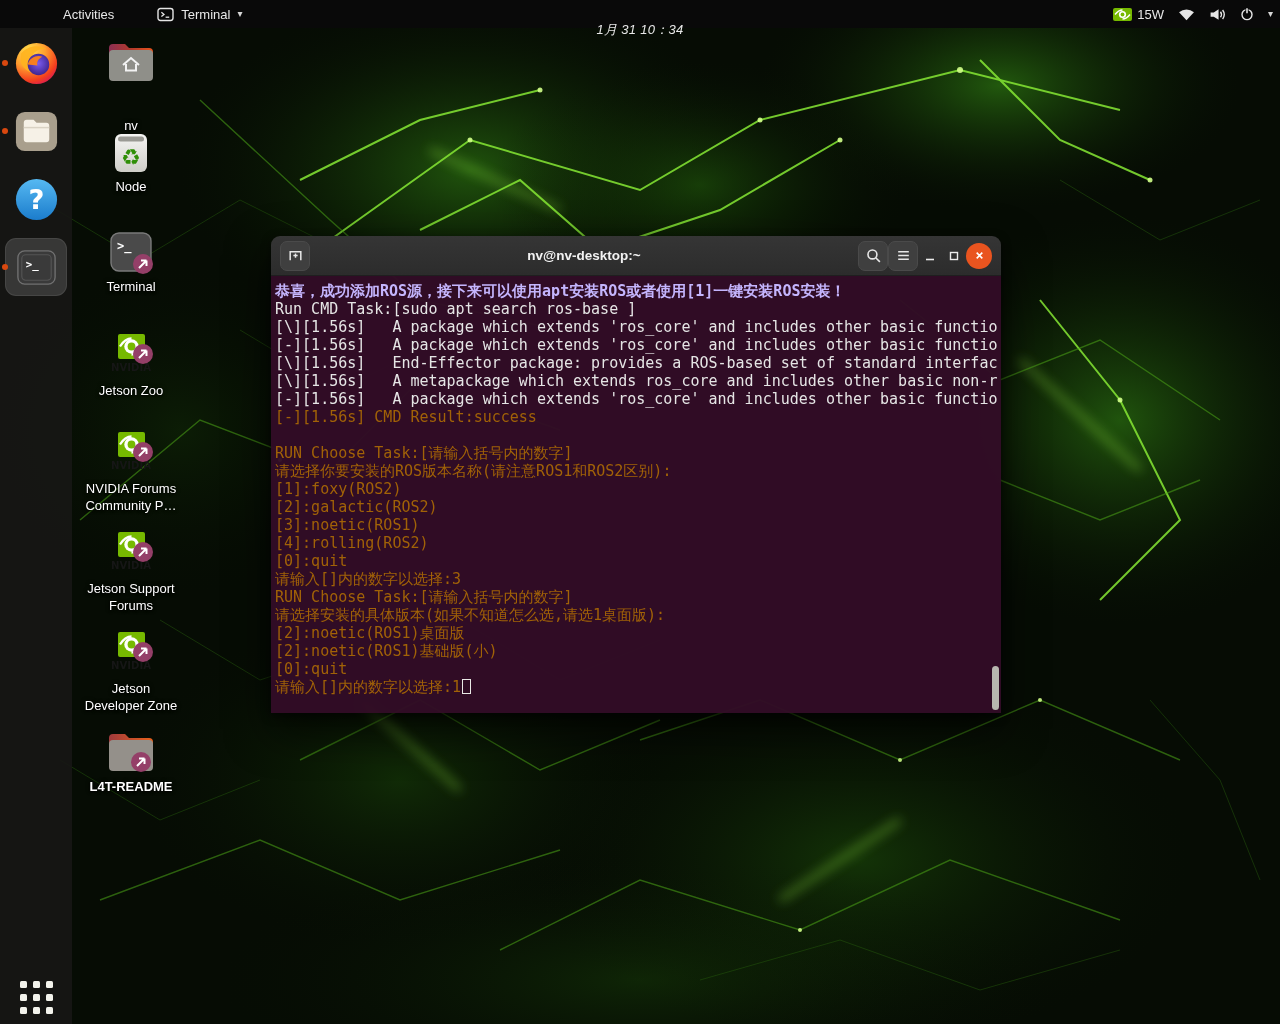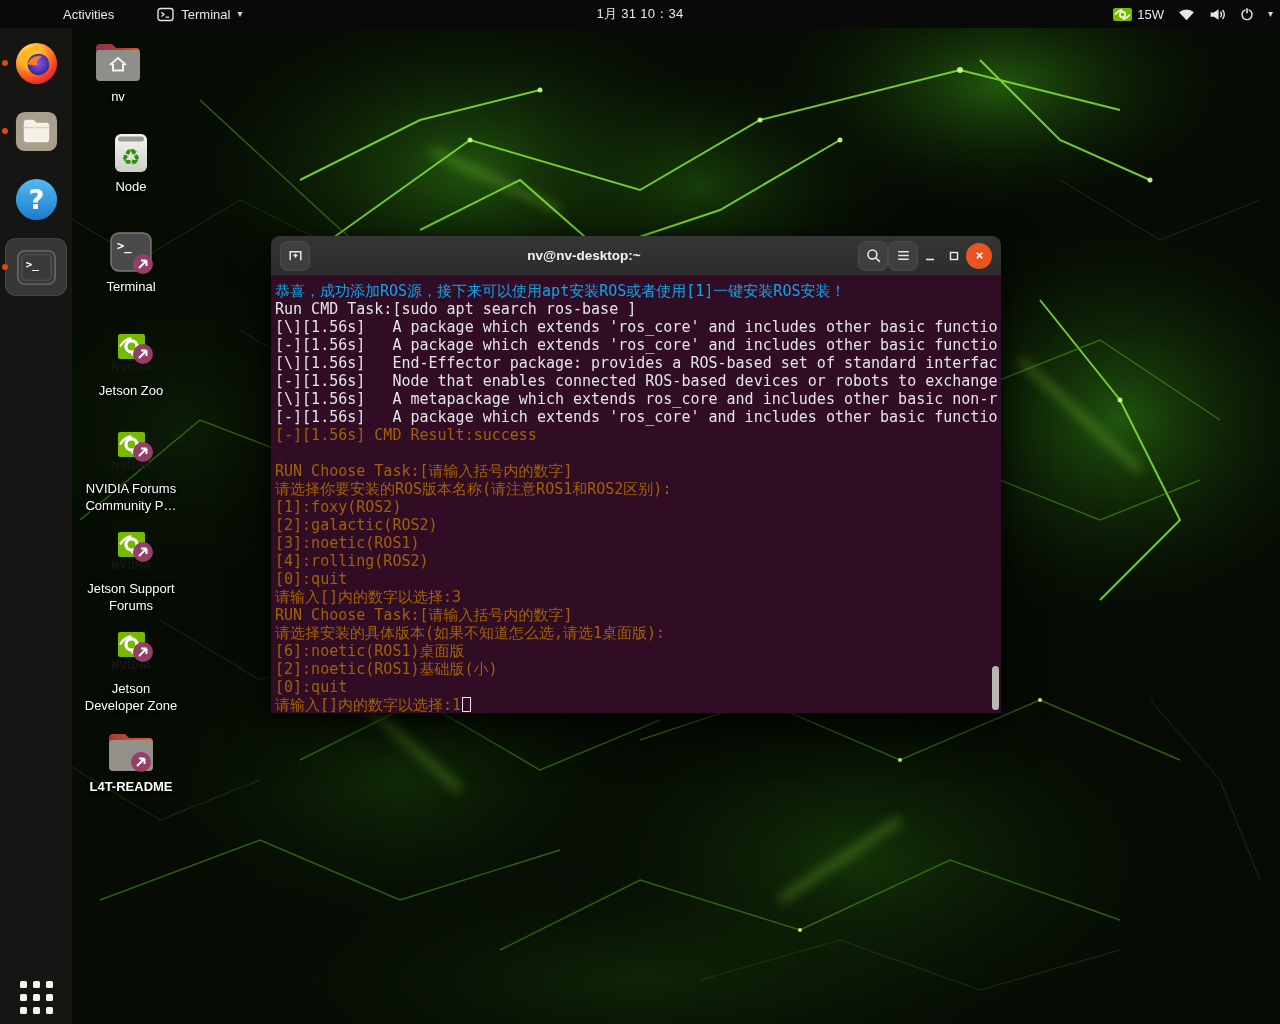--- a/index.html
+++ b/index.html
@@ -10,21 +10,21 @@
   .wallpaper{position:absolute;inset:0;z-index:0;}
   .wallpaper svg{display:block;}
 
   
   .top-bar{position:absolute;top:0;left:0;right:0;height:28px;background:rgba(9,9,9,.985);
            z-index:60;display:flex;align-items:center;color:#e8e8e8;font-size:13px;}
   .activities{height:100%;display:flex;align-items:center;padding:2px 15px;cursor:default;margin-left:48px;}
   .app-menu{display:flex;align-items:center;gap:7px;margin-left:22px;height:100%;padding:0 6px;}
   .app-menu .mini-ic svg{width:17px;height:15px;display:block;}
   .caret{font-size:10px;color:#d6d6d6;line-height:1;}
-  .clock{position:absolute;left:50%;transform:translateX(-50%);top:0;height:28px;display:flex;align-items:center;letter-spacing:.3px;}
+  .clock{position:absolute;left:50%;transform:translateX(-50%);top:16px;height:28px;display:flex;align-items:center;letter-spacing:.3px;font-style:italic;}
   .status{position:absolute;right:7px;top:0;height:28px;display:flex;align-items:center;gap:14px;}
   .power-group{display:flex;align-items:center;gap:5px;}
   .status svg{display:block;}
 
   
   .dock{position:absolute;left:0;top:28px;bottom:0;width:72px;background:rgba(23,23,21,.92);
         z-index:50;}
   .dock-items{display:flex;flex-direction:column;align-items:center;gap:10px;padding-top:6px;}
   .dock-item{position:relative;width:62px;height:58px;display:flex;align-items:center;justify-content:center;}
   .dock-item.active{background:rgba(255,255,255,.15);border-radius:11px;box-shadow:inset 0 0 0 1px rgba(255,255,255,.08);}
@@ -56,21 +56,21 @@
   .win-glyph svg{width:16px;height:16px;}
   .close-btn{width:26px;height:26px;border-radius:50%;background:#E9541F;border:none;
              display:flex;align-items:center;justify-content:center;padding:0;flex:0 0 auto;}
   .close-btn svg{width:15px;height:15px;}
 
   .term{position:absolute;top:40px;left:0;right:0;bottom:0;background:rgba(50,12,38,.965);
         padding:6px 4px 0 4px;box-sizing:border-box;overflow:hidden;
         font-family:"DejaVu Sans Mono","Liberation Mono","DejaVu Sans",monospace;font-size:15px;}
   .term-line{height:18px;line-height:18px;white-space:pre;}
   .c-green{color:#e5e5e5;}
-  .c-yellow{color:#0ea5e9;}
+  .c-yellow{color:#c4b5fd;font-weight:bold;}
   .c-white{color:#a16207;}
   .cursor{display:inline-block;width:9px;height:15px;border:1.5px solid #e9e9e6;box-sizing:border-box;
           vertical-align:-2px;margin-left:1px;}
   .scroll-thumb{position:absolute;right:2px;bottom:3px;width:7px;height:44px;border-radius:3.5px;background:#b7b7af;}
 </style>
 </head>
 <body>
 
 <div class="wallpaper">
   <svg width="1280" height="1024" viewBox="0 0 1280 1024">
@@ -140,21 +140,21 @@
         <circle cx="800" cy="930" r="2"></circle>
         <circle cx="540" cy="90" r="2.5"></circle>
       <circle cx="1150" cy="180" r="2.5"></circle>
         <circle cx="900" cy="760" r="2"></circle>
         <circle cx="280" cy="460" r="2"></circle>
     </g>
   </svg>
 </div>
 
 <div class="desktop-icons">
-    <div class="desk-item" style="top: 38px; left: 64px;">
+    <div class="desk-item" style="top: 38px; left: 77px; gap: 29px;">
       <span class="desk-icon">
         <svg viewBox="0 0 52 50">
           <defs>
             <linearGradient id="hf" x1="0" y1="0" x2="1" y2="0">
               <stop offset="0" stop-color="#8c2f52"></stop>
               <stop offset="0.5" stop-color="#b03a2c"></stop>
               <stop offset="1" stop-color="#e8541c"></stop>
             </linearGradient>
           </defs>
           <path d="M4 10 a4 4 0 0 1 4-4 h12 l4 4 h20 a4 4 0 0 1 4 4 v2 H4 z" fill="url(#hf)"></path>
@@ -332,36 +332,35 @@
           <path d="M5 5 L11 11 M11 5 L5 11" stroke="#fff" stroke-width="1.7"></path>
         </svg>
     </button>
   </div>
   <div class="term">
       <div class="term-line c-yellow">恭喜，成功添加ROS源，接下来可以使用apt安装ROS或者使用[1]一键安装ROS安装！</div>
       <div class="term-line c-green">Run CMD Task:[sudo apt search ros-base ]</div>
       <div class="term-line c-green">[\][1.56s]   A package which extends 'ros_core' and includes other basic functio</div>
       <div class="term-line c-green">[-][1.56s]   A package which extends 'ros_core' and includes other basic functio</div>
       <div class="term-line c-green">[\][1.56s]   End-Effector package: provides a ROS-based set of standard interfac</div>
-      <div class="term-line c-green">[-][1.56s]   Node that enables connected ROS-based devices or robots to exchange</div>
       <div class="term-line c-green">[\][1.56s]   A metapackage which extends ros_core and includes other basic non-r</div>
       <div class="term-line c-green">[-][1.56s]   A package which extends 'ros_core' and includes other basic functio</div>
       <div class="term-line c-white">[-][1.56s] CMD Result:success</div>
       <div class="term-line c-white"></div>
       <div class="term-line c-white">RUN Choose Task:[请输入括号内的数字]</div>
       <div class="term-line c-white">请选择你要安装的ROS版本名称(请注意ROS1和ROS2区别):</div>
       <div class="term-line c-white">[1]:foxy(ROS2)</div>
       <div class="term-line c-white">[2]:galactic(ROS2)</div>
       <div class="term-line c-white">[3]:noetic(ROS1)</div>
       <div class="term-line c-white">[4]:rolling(ROS2)</div>
       <div class="term-line c-white">[0]:quit</div>
       <div class="term-line c-white">请输入[]内的数字以选择:3</div>
       <div class="term-line c-white">RUN Choose Task:[请输入括号内的数字]</div>
       <div class="term-line c-white">请选择安装的具体版本(如果不知道怎么选,请选1桌面版):</div>
-      <div class="term-line c-white">[6]:noetic(ROS1)桌面版</div>
+      <div class="term-line c-white">[2]:noetic(ROS1)桌面版</div>
       <div class="term-line c-white">[2]:noetic(ROS1)基础版(小)</div>
       <div class="term-line c-white">[0]:quit</div>
       <div class="term-line c-white">请输入[]内的数字以选择:1<span class="cursor"></span></div>
     </div>
   <div class="scroll-thumb"></div>
 </div>
 
 <div class="dock">
   <div class="dock-items">
       <div class="dock-item">

